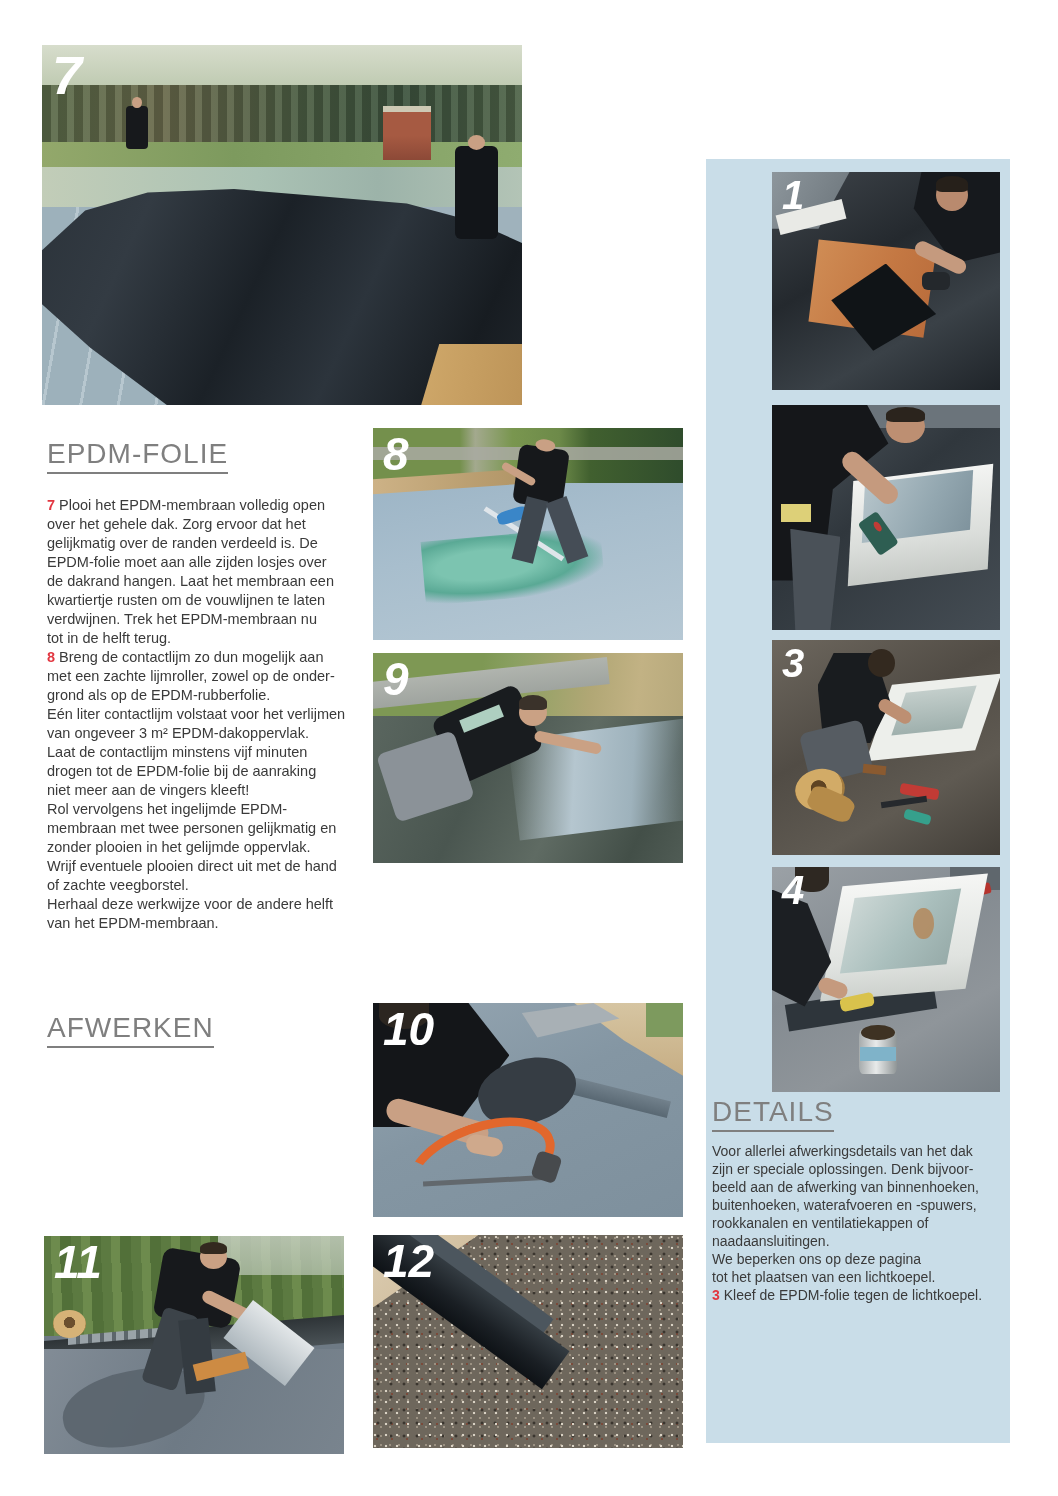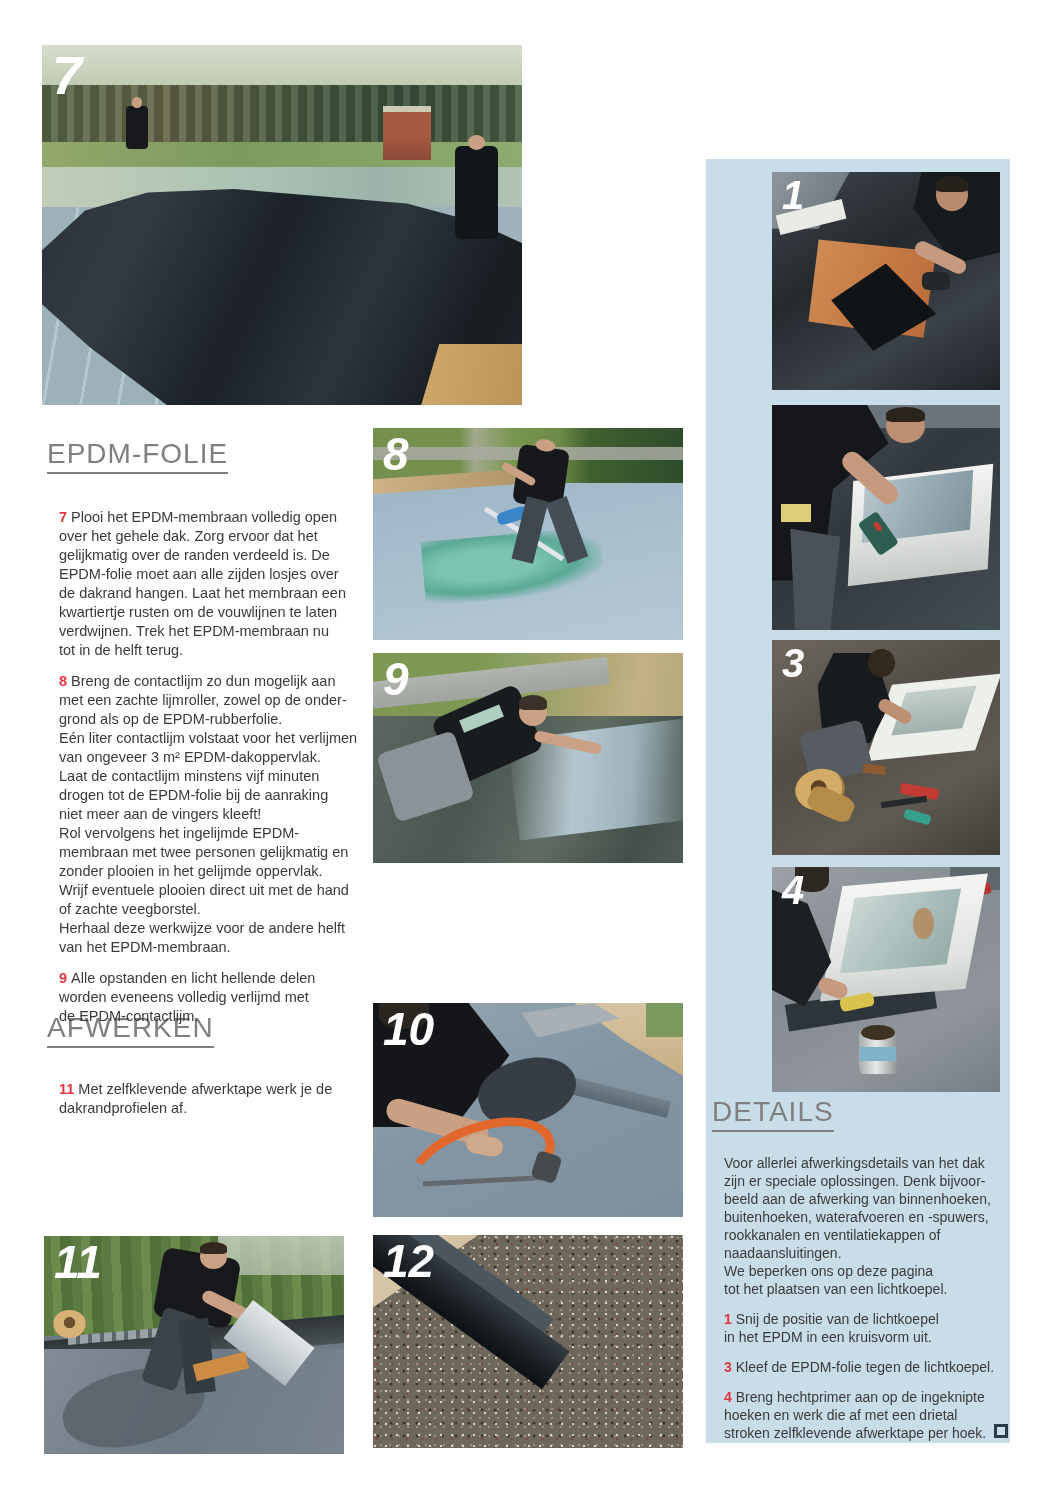--- a/index.html
+++ b/index.html
@@ -13,21 +13,21 @@
       letter-spacing:1px;color:var(--headgray,#7f7f7f);border-bottom:2px solid var(--headgray,#7f7f7f);
       padding-bottom:4px;}
   .hd-epdm{left:47px;top:440px;}
   .hd-afw{left:47px;top:1014px;}
   .hd-det{left:712px;top:1098px;}
   
   .textcol{position:absolute;color:var(--textc,#3a3a3a);}
   .tc-epdm{left:47px;top:496px;width:330px;}
   .tc-afw{left:47px;top:1068px;width:330px;}
   .tc-det{left:712px;top:1142px;width:298px;}
-  .step{margin:12px;white-space:pre;font-size:14.5px;line-height:19px;}
+  .step{margin:0;white-space:pre;font-size:14.5px;line-height:19px;}
   .tc-det .step{font-size:14px;line-height:18px;}
   .step .num{color:var(--accent,#e23640);font-weight:700;}
   .endsq{display:inline-block;width:8px;height:8px;border:3px solid #2b3a4a;margin-left:8px;}
   
   .ph{position:absolute;overflow:hidden;margin:0;padding:0;}
   .ph i{position:absolute;display:block;font-style:normal;}
   .plabel{position:absolute;left:10px;top:2px;z-index:9;font-style:italic;font-weight:700;
           font-size:46px;line-height:1.05;color:#fff;font-family:"Liberation Sans",sans-serif;}
   .plabel:empty{display:none;}
   .ph7 .plabel{font-size:54px;}
@@ -363,38 +363,28 @@
 Laat de contactlijm minstens vijf minuten
 drogen tot de EPDM-folie bij de aanraking
 niet meer aan de vingers kleeft!
 Rol vervolgens het ingelijmde EPDM-
 membraan met twee personen gelijkmatig en
 zonder plooien in het gelijmde oppervlak.
 Wrijf eventuele plooien direct uit met de hand
 of zachte veegborstel.
 Herhaal deze werkwijze voor de andere helft
 van het EPDM-membraan.</span></p>
-      <p class="step"><span class="num">9 </span><span>Alle opstanden en licht hellende delen
-worden eveneens volledig verlijmd met
-de EPDM-contactlijm.</span></p>
     </div>
   <div class="textcol tc-afw">
-      <p class="step"><span class="num">11 </span><span>Met zelfklevende afwerktape werk je de
-dakrandprofielen af.</span></p>
     </div>
   <div class="textcol tc-det">
       <p class="step"><span>Voor allerlei afwerkingsdetails van het dak
 zijn er speciale oplossingen. Denk bijvoor-
 beeld aan de afwerking van binnenhoeken,
 buitenhoeken, waterafvoeren en -spuwers,
 rookkanalen en ventilatiekappen of
 naadaansluitingen.
 We beperken ons op deze pagina
 tot het plaatsen van een lichtkoepel.</span></p>
-      <p class="step"><span class="num">1 </span><span>Snij de positie van de lichtkoepel
-in het EPDM in een kruisvorm uit.</span></p>
       <p class="step"><span class="num">3 </span><span>Kleef de EPDM-folie tegen de lichtkoepel.</span></p>
-      <p class="step"><span class="num">4 </span><span>Breng hechtprimer aan op de ingeknipte
-hoeken en werk die af met een drietal
-stroken zelfklevende afwerktape per hoek.</span><span class="endsq"></span></p>
     </div>
 
 </div>
 
 </body></html>

